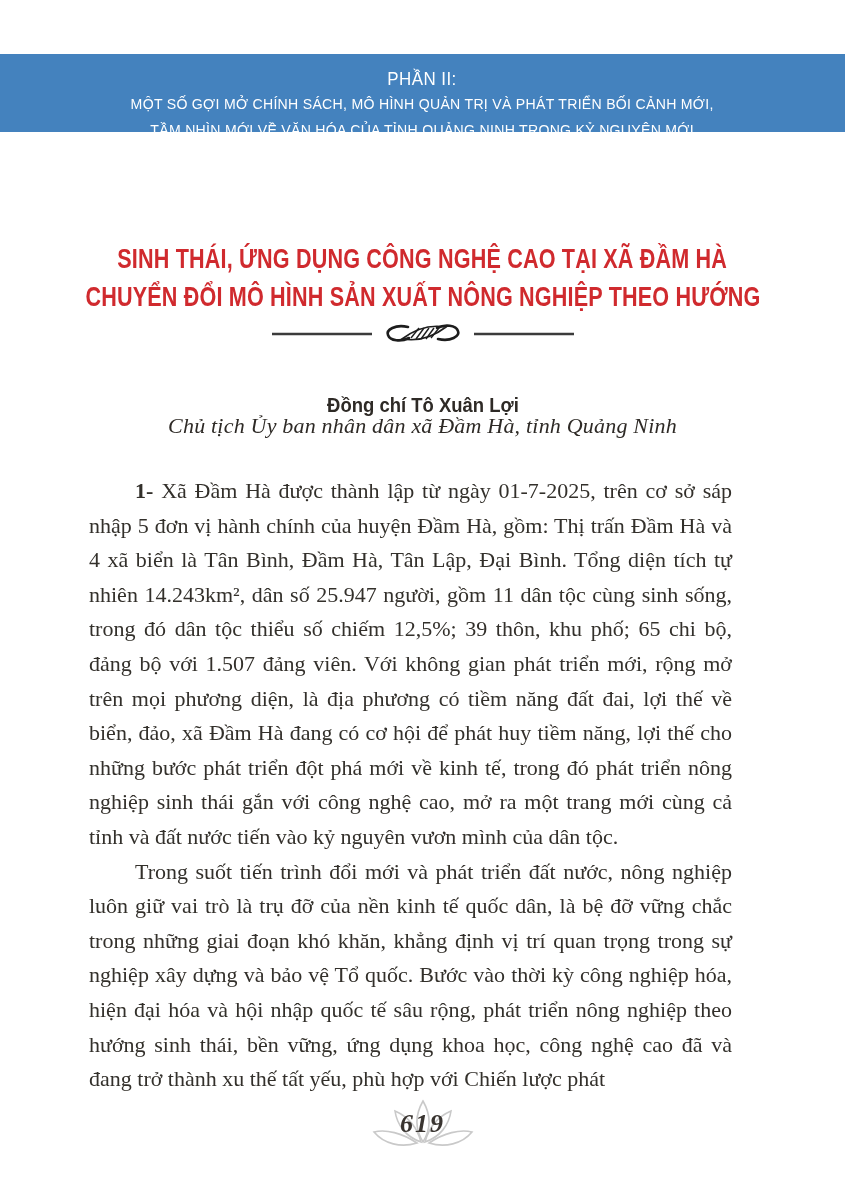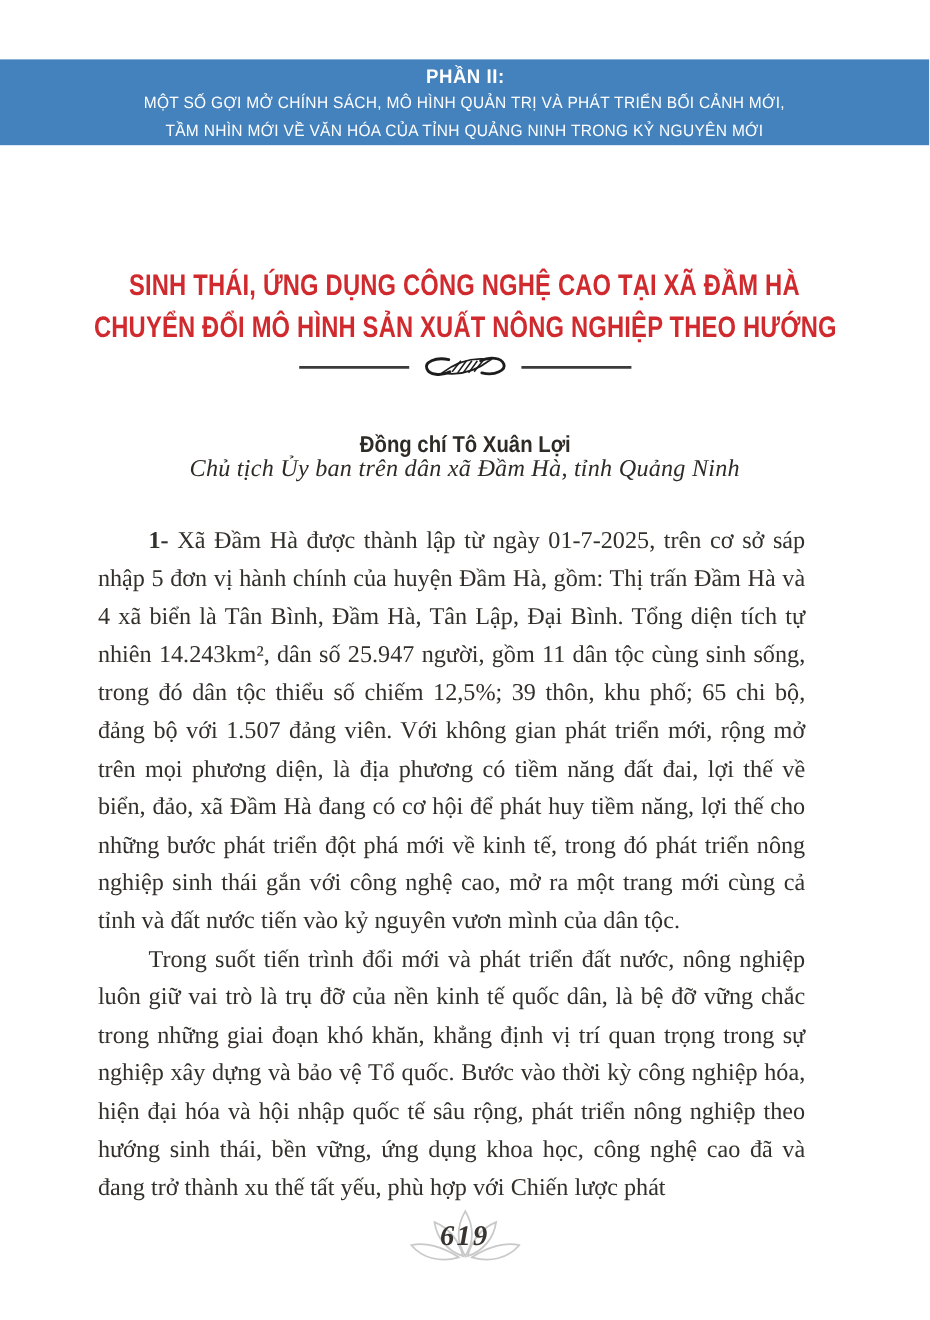--- a/index.html
+++ b/index.html
@@ -10,21 +10,21 @@
     overflow:hidden;
     font-family:"Liberation Serif", serif;
   }
   
   .band{
     position:absolute;top:54px;left:0;right:0;height:78px;
     text-align:center;color:#fff;
     font-family:"Liberation Sans", sans-serif;
   }
   .band-part{
-    padding-top:3px;font-weight:700;font-size:18px;line-height:24px;letter-spacing:.5px;
+    padding-top:13px;font-weight:400;font-size:18px;line-height:24px;letter-spacing:.5px;
   }
   .band-line{font-size:15px;line-height:26px;font-weight:400;letter-spacing:.3px;}
   .cond{display:inline-block;white-space:nowrap;transform:scaleX(.94);transform-origin:center;}
   
   .title{
     position:absolute;top:240px;left:0;right:0;
     text-align:center;font-family:"Liberation Sans", sans-serif;
     font-weight:700;font-size:27px;line-height:38px;letter-spacing:.2px;
   }
   .title .cond{transform:scaleX(.80);}
@@ -98,21 +98,21 @@
       <line x1="153" y1="21" x2="161" y2="10" stroke="#1d1d1d" stroke-width="1.4"></line>
       <line x1="158" y1="21" x2="166" y2="10" stroke="#1d1d1d" stroke-width="1.4"></line>
       <line x1="163" y1="20" x2="171" y2="10" stroke="#1d1d1d" stroke-width="1.4"></line>
     </svg>
   </div>
 
   <div class="author">
     <span class="cond">Đồng chí Tô Xuân Lợi</span>
   </div>
   <div class="role">
-    <span>Chủ tịch Ủy ban trên dân xã Đầm Hà, tỉnh Quảng Ninh</span>
+    <span>Chủ tịch Ủy ban nhân dân xã Đầm Hà, tỉnh Quảng Ninh</span>
   </div>
 
   <div class="body-text" style="color:#33302b;">
     <p><span class="lead">1-</span><span> Xã Đầm Hà được thành lập từ ngày 01-7-2025, trên cơ sở sáp nhập 5 đơn vị hành chính của huyện Đầm Hà, gồm: Thị trấn Đầm Hà và 4 xã biển là Tân Bình, Đầm Hà, Tân Lập, Đại Bình. Tổng diện tích tự nhiên 14.243km², dân số 25.947 người, gồm 11 dân tộc cùng sinh sống, trong đó dân tộc thiểu số chiếm 12,5%; 39 thôn, khu phố; 65 chi bộ, đảng bộ với 1.507 đảng viên. Với không gian phát triển mới, rộng mở trên mọi phương diện, là địa phương có tiềm năng đất đai, lợi thế về biển, đảo, xã Đầm Hà đang có cơ hội để phát huy tiềm năng, lợi thế cho những bước phát triển đột phá mới về kinh tế, trong đó phát triển nông nghiệp sinh thái gắn với công nghệ cao, mở ra một trang mới cùng cả tỉnh và đất nước tiến vào kỷ nguyên vươn mình của dân tộc.</span></p>
     <p><span>Trong suốt tiến trình đổi mới và phát triển đất nước, nông nghiệp luôn giữ vai trò là trụ đỡ của nền kinh tế quốc dân, là bệ đỡ vững chắc trong những giai đoạn khó khăn, khẳng định vị trí quan trọng trong sự nghiệp xây dựng và bảo vệ Tổ quốc. Bước vào thời kỳ công nghiệp hóa, hiện đại hóa và hội nhập quốc tế sâu rộng, phát triển nông nghiệp theo hướng sinh thái, bền vững, ứng dụng khoa học, công nghệ cao đã và đang trở thành xu thế tất yếu, phù hợp với Chiến lược phát</span></p>
   </div>
 
   <div class="folio">
     <div class="folio-inner">
       <svg width="104" height="58" viewBox="0 0 104 58">

